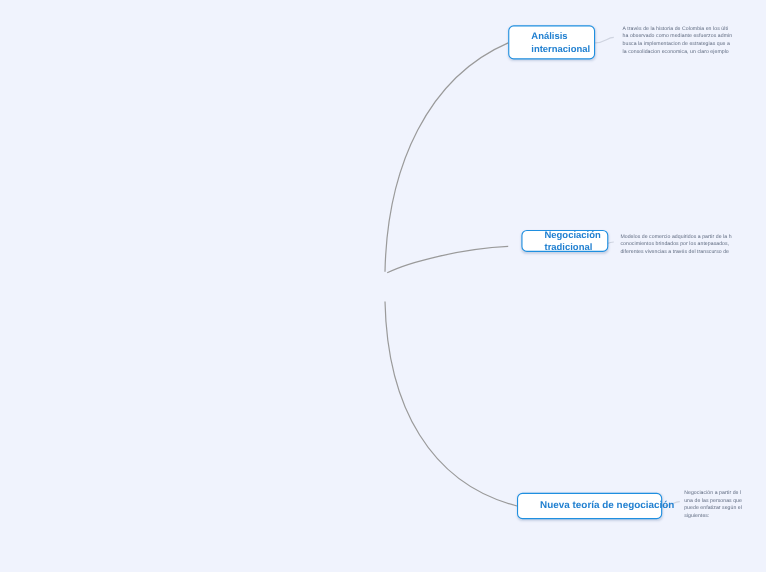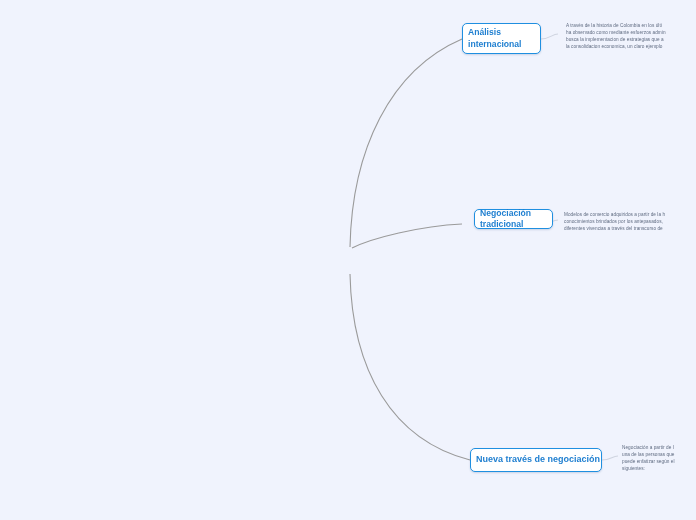--- a/index.html
+++ b/index.html
@@ -60,21 +60,21 @@
     box-shadow: 0 1px 2px rgba(20,60,120,0.18);
     display: flex;
     align-items: center;
     box-sizing: border-box;
   }
   .branch-label {
     color: #1f7fd0;
     font-size: 8.6px;
     font-weight: bold;
     line-height: 1.32;
-    padding-left: 5px;
+    padding-left: 20px;
     padding-right: 6px;
   }
   #node-analisis {
     left: 462px;
     top: 23px;
     width: 79px;
     height: 31px;
   }
   #node-tradicional {
     left: 474px;
@@ -152,21 +152,21 @@
   <div class="branch-node" id="node-tradicional">
     <span class="branch-label">Negociación tradicional</span>
   </div>
   <div class="desc" id="desc-tradicional">
     <div>Modelos de comercio adquiridos a partir de la h</div>
     <div>conocimientos brindados por los antepasados, </div>
     <div>diferentes vivencias a través del transcurso de</div>
   </div>
 
   <div class="branch-node" id="node-nueva">
-    <span class="branch-label">Nueva través de negociación</span>
+    <span class="branch-label">Nueva teoría de negociación</span>
   </div>
   <div class="desc" id="desc-nueva">
     <div>Negociación a partir de l</div>
     <div>una de las personas que</div>
     <div>puede enfatizar según el</div>
     <div>siguientes:</div>
   </div>
 
 </div>
 

